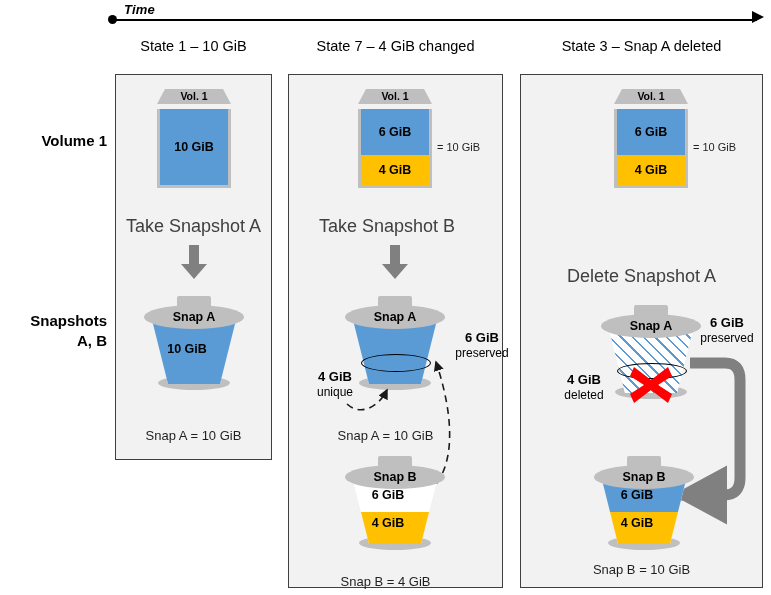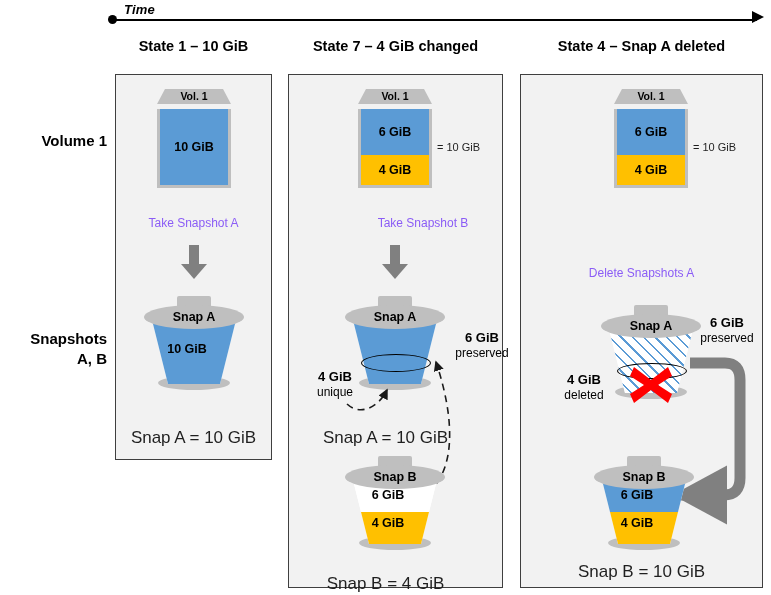--- a/index.html
+++ b/index.html
@@ -21,21 +21,21 @@
   .axis-line{position:absolute;left:112px;top:19px;width:645px;height:2px;background:#000;}
   .axis-dot{position:absolute;left:108px;top:15px;width:9px;height:9px;border-radius:50%;background:#000;}
   .axis-head{
     position:absolute;left:752px;top:11px;width:0;height:0;
     border-top:6px solid transparent;border-bottom:6px solid transparent;
     border-left:12px solid #000;
   }
 
   
   .state-title{
-    position:absolute;top:38px;font-size:14.5px;font-weight:bold;
+    position:absolute;top:38px;font-size:14.5px;font-weight:normal;
     text-align:center;white-space:nowrap;color:#000;
   }
 
   
   .row-label{
     position:absolute;font-size:15px;font-weight:bold;color:#000;
     text-align:right;line-height:1.35;
   }
 
   
@@ -66,21 +66,21 @@
     font-size:12.5px;font-weight:bold;color:#000;
   }
   .seg-blue{background:#5b9bd5;}
   .seg-gold{background:#ffc000;}
   .vol-total{
     position:absolute;font-size:11px;color:#1f1f1f;white-space:nowrap;
   }
 
   
   .take-label{
-    position:absolute;font-size:12px;color:#8b5cf6;white-space:nowrap;
+    position:absolute;font-size:18px;color:#404040;white-space:nowrap;
     text-align:center;
   }
   .down-arrow{position:absolute;width:26px;height:34px;}
   .down-arrow .shaft{position:absolute;left:8px;top:0;width:10px;height:20px;background:#808080;}
   .down-arrow .head{
     position:absolute;left:0;top:19px;width:0;height:0;
     border-left:13px solid transparent;border-right:13px solid transparent;
     border-top:15px solid #808080;
   }
 
@@ -108,21 +108,21 @@
   .bk-fill{position:absolute;left:0;width:86px;}
   .bk-text{
     position:absolute;left:0;width:86px;text-align:center;
     font-size:12.5px;font-weight:bold;color:#000;z-index:3;
   }
   .bk-ellipse{
     position:absolute;border:1.4px solid #000;border-radius:50%;
     background:transparent;z-index:3;
   }
   .bk-caption{
-    position:absolute;font-size:17px;color:#1f1f1f;white-space:nowrap;text-align:center;
+    position:absolute;font-size:13px;color:#1f1f1f;white-space:nowrap;text-align:center;
   }
 
   
   .hatch{
     background-image:repeating-linear-gradient(45deg,
       #5b9bd5 0px,#5b9bd5 1.6px,#ffffff 1.6px,#ffffff 8px);
     background-color:#ffffff;
   }
 
   
@@ -139,24 +139,24 @@
 
 <div class="abs" id="time-axis">
   <span class="time-label">Time</span>
   <span class="axis-dot"></span>
   <span class="axis-line"></span>
   <span class="axis-head"></span>
 </div>
 
 <div class="state-title" style="left:115px;width:157px;">State 1 – 10 GiB</div>
 <div class="state-title" style="left:288px;width:215px;">State 7 – 4 GiB changed</div>
-<div class="state-title" style="left:520px;width:243px;">State 4 – Snap A deleted</div>
+<div class="state-title" style="left:520px;width:243px;">State 3 – Snap A deleted</div>
 
 <div class="row-label" style="left:0;top:131px;width:107px;">Volume 1</div>
-<div class="row-label" style="left:0;top:329px;width:107px;">
+<div class="row-label" style="left:0;top:311px;width:107px;">
   <span>Snapshots</span><br>
   <span>A, B</span>
 </div>
 
 <div class="panel" id="panel-1"></div>
 
 <div class="volume" style="left:157px;top:89px;">
   <div class="vol-cap">Vol. 1</div>
   <div class="vol-body">
     <div class="vol-seg seg-blue" style="height:76px;">10 GiB</div>
@@ -184,21 +184,21 @@
 
 <div class="volume" style="left:358px;top:89px;">
   <div class="vol-cap">Vol. 1</div>
   <div class="vol-body">
     <div class="vol-seg seg-blue" style="height:46px;">6 GiB</div>
     <div class="vol-seg seg-gold" style="height:30px;">4 GiB</div>
   </div>
 </div>
 <div class="vol-total" style="left:437px;top:141px;">= 10 GiB</div>
 
-<div class="take-label" style="left:288px;top:216px;width:198px;padding-left:36px;">Take Snapshot B</div>
+<div class="take-label" style="left:288px;top:216px;width:198px;">Take Snapshot B</div>
 <div class="down-arrow" style="left:382px;top:245px;">
   <span class="shaft"></span>
   <span class="head"></span>
 </div>
 
 <div class="bucket" style="left:345px;top:296px;">
   <div class="bk-knob"></div>
   <div class="bk-shadow"></div>
   <div class="bk-body">
     <div class="bk-fill" style="top:0;height:68px;background:#5b9bd5;"></div>
@@ -234,21 +234,21 @@
 
 <div class="volume" style="left:614px;top:89px;">
   <div class="vol-cap">Vol. 1</div>
   <div class="vol-body">
     <div class="vol-seg seg-blue" style="height:46px;">6 GiB</div>
     <div class="vol-seg seg-gold" style="height:30px;">4 GiB</div>
   </div>
 </div>
 <div class="vol-total" style="left:693px;top:141px;">= 10 GiB</div>
 
-<div class="take-label" style="left:520px;top:266px;width:243px;">Delete Snapshots A</div>
+<div class="take-label" style="left:520px;top:266px;width:243px;">Delete Snapshot A</div>
 
 <div class="bucket" style="left:601px;top:305px;">
   <div class="bk-knob"></div>
   <div class="bk-shadow"></div>
   <div class="bk-body hatch"></div>
   <div class="bk-lid">Snap A</div>
   <div class="bk-ellipse" style="left:16px;top:58px;width:68px;height:14px;"></div>
   <svg class="red-x" style="left:27px;top:58px;" viewBox="0 0 46 42">
     <path d="M6 4 L23 17 L40 4 L44 13 L30 22 L44 31 L40 40 L23 27 L6 40 L2 31 L16 22 L2 13 Z" fill="#ff0000"></path>
   </svg>

